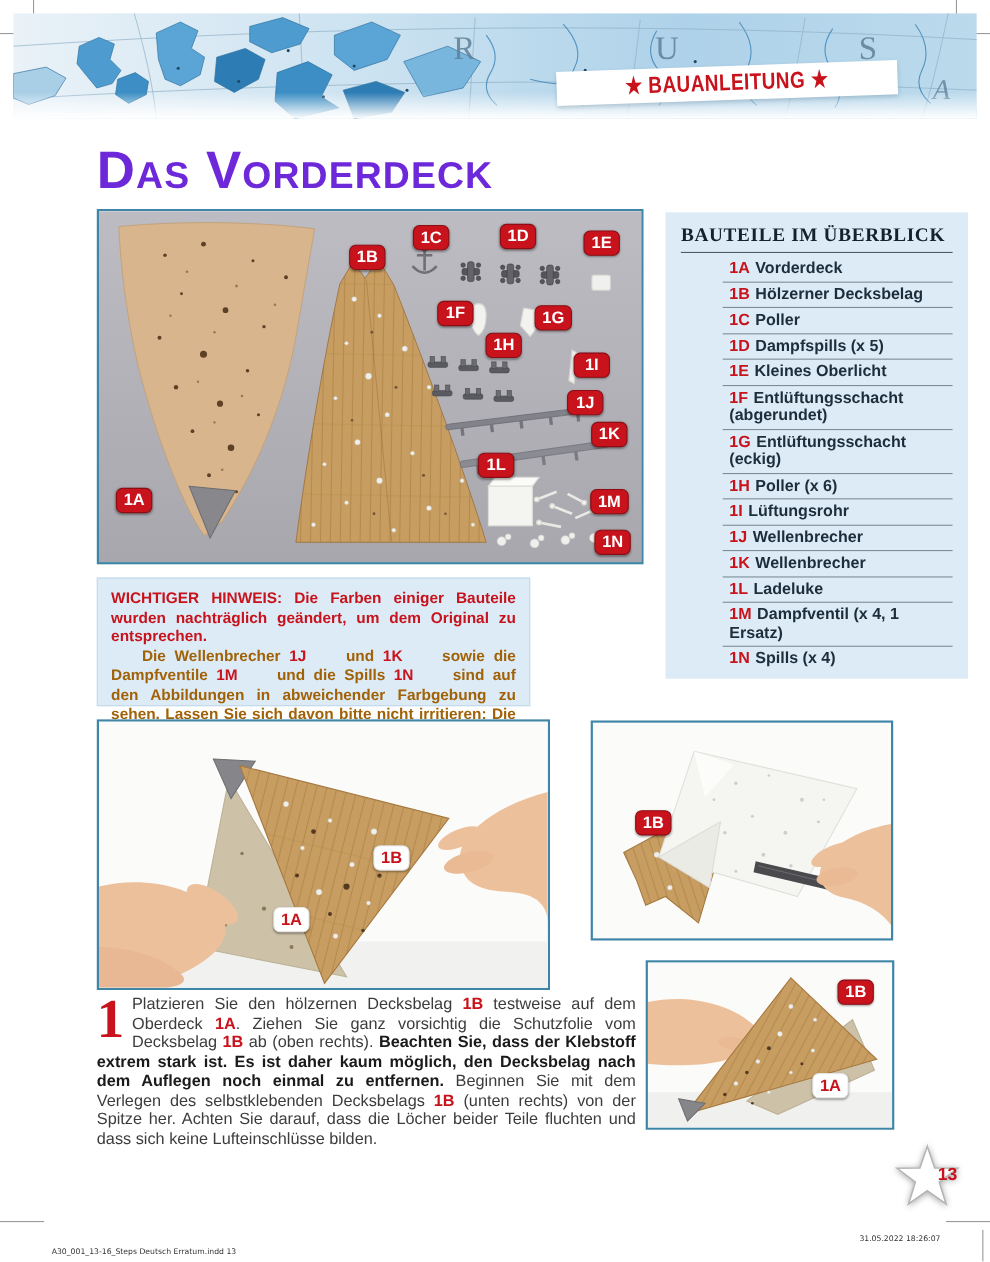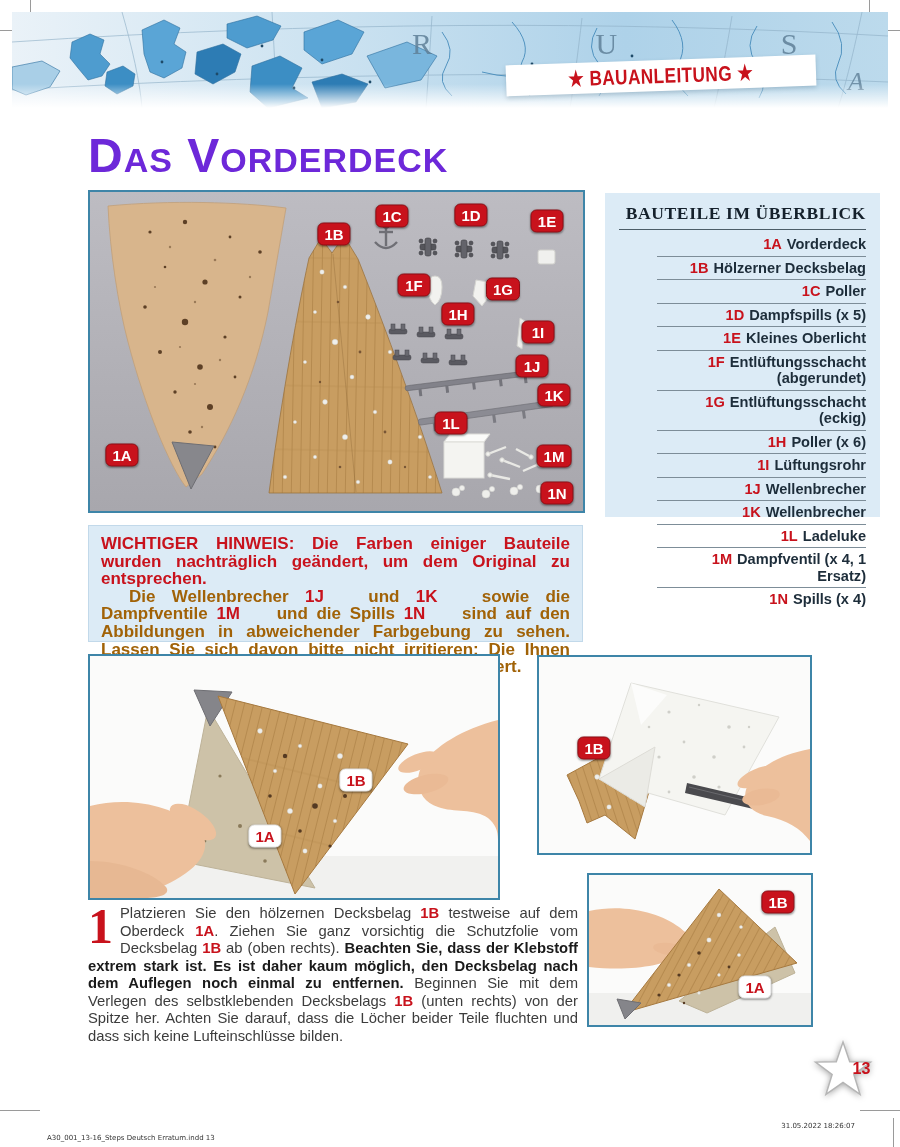--- a/index.html
+++ b/index.html
@@ -28,33 +28,33 @@
   #main-photo { left:88px; top:190px; width:497px; height:323px; }
   #main-photo svg, .photo-panel svg { position:absolute; left:0; top:0; }
 
   .part-label { position:absolute; transform:translate(-50%,-50%); min-width:33px; height:23px;
     padding:0 6px; border-radius:6px; display:flex; align-items:center; justify-content:center;
     font-weight:bold; font-size:15px; line-height:1; box-shadow:0 1px 2px rgba(0,0,0,.35); }
   .part-label.red { background:#c8121c; color:#ffffff; border:1px solid #8e0d14; }
   .part-label.white { background:#ffffff; color:#c8121c; border:1px solid #e5e5e5; }
 
   
-  #sidebar { position:absolute; left:605px; top:193px; width:275px; height:324px;
-    background:#dcebf6; padding:10px 14px 6px 14px;text-align:right; }
+  #sidebar { position:absolute; left:605px; top:193px; width:275px; height:424px;
+    background:#dcebf6; padding:10px 14px 6px 14px; }
   #sidebar h2 { font-family:"Liberation Serif", serif; font-weight:bold; font-size:17.5px;
     letter-spacing:.6px; color:#15212c; padding-bottom:5px; border-bottom:1.5px solid #4c5d68; }
   #parts-list { margin-top:3px; }
   .part-row { padding:3px 0 3px 6px; border-bottom:1px solid #7d8d98; font-size:14.6px;
     line-height:16.5px; color:#1d2d3a; font-weight:bold;margin-left:38px; }
   .part-row:last-child { border-bottom:none; }
   .part-row .code { color:#c8121c; margin-right:5px; }
 
   
-  #warning { position:absolute; left:88px; top:525px; width:495px; height:117px;
-    background:#dcebf6; border:1px solid #c2d9ea; padding:9px 12px; font-size:17px;
+  #warning { position:absolute; left:88px; top:525px; width:394px; height:117px;
+    background:#dcebf6; border:1px solid #c2d9ea; padding:9px 12px; font-size:14px;
     line-height:17.6px; text-align:justify; font-weight:bold; color:#1d2d3a; }
   #warning .seg-red, .seg-red { color:#c8121c; font-weight:bold; }
   .seg-b { color:#a16207; font-weight:bold;margin-left:28px; }
   .seg-n { color:#3c3c3c; font-weight:normal; }
   .seg-b2 { color:#1a1a1a; font-weight:bold; }
 
   
   #photo1 { left:88px; top:654px; width:412px; height:246px; }
   #photo2 { left:537px; top:655px; width:275px; height:200px; }
   #photo3 { left:587px; top:873px; width:226px; height:154px; }

